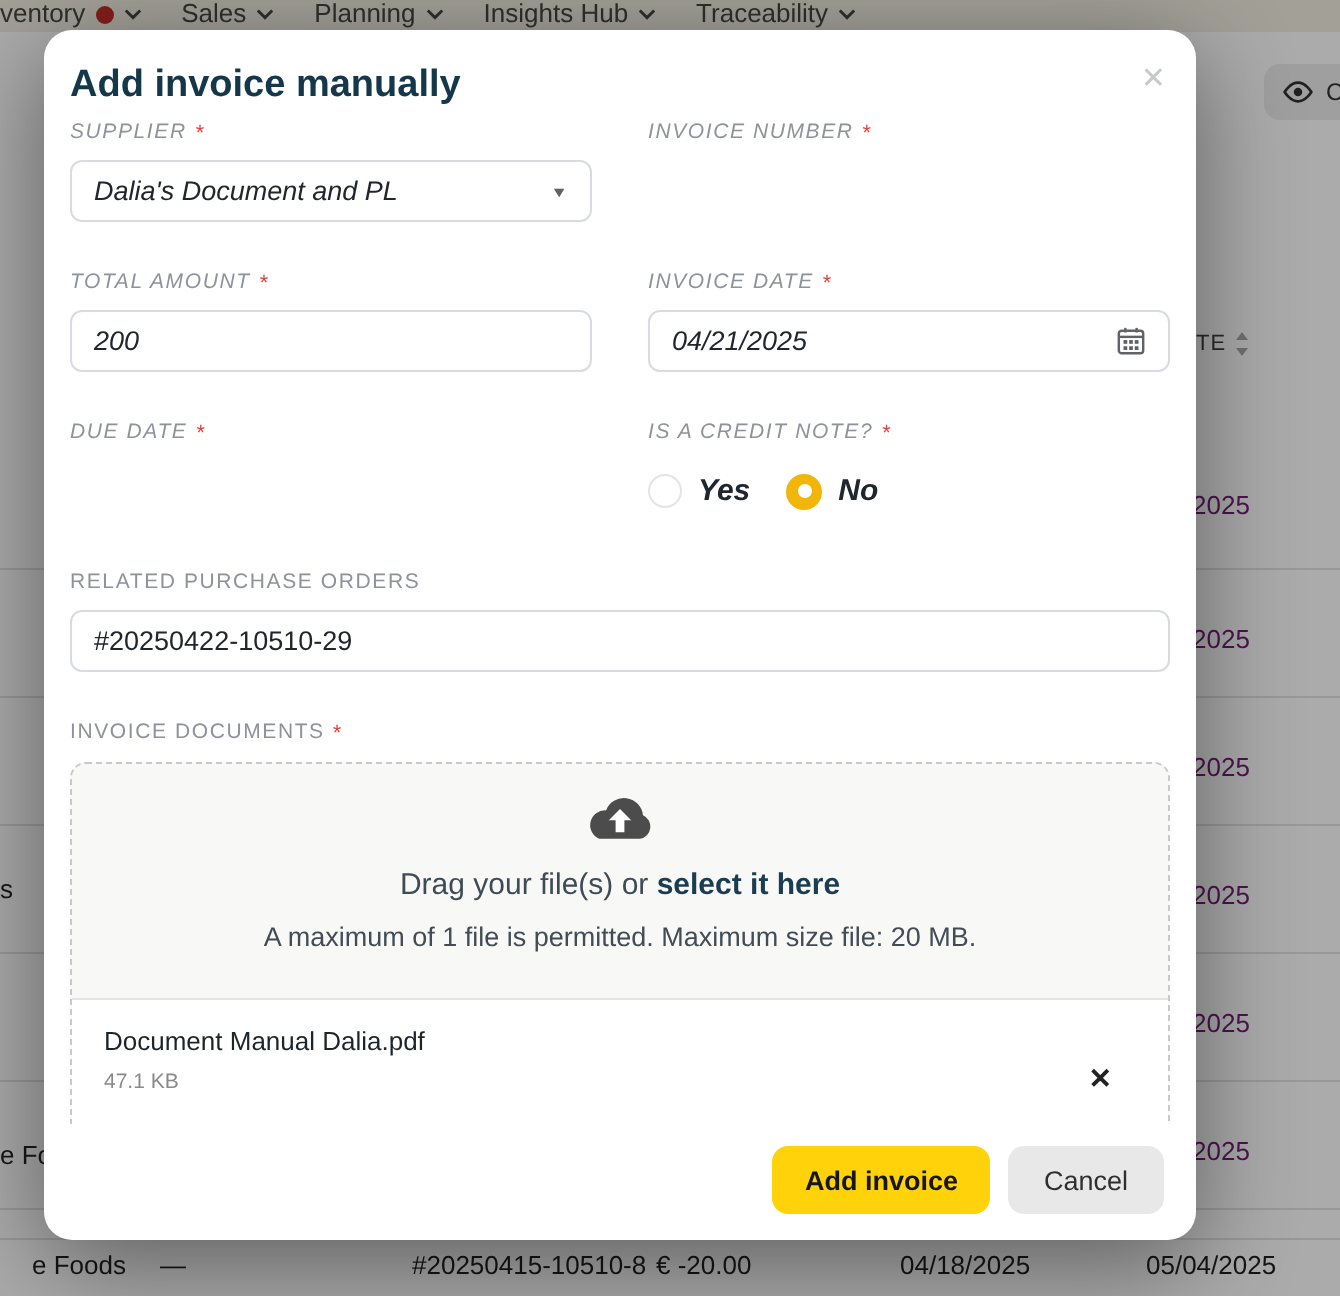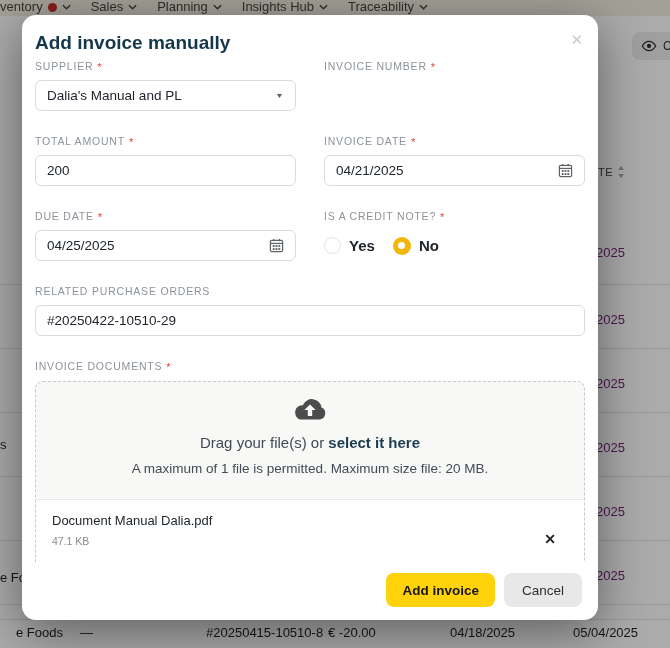--- a/index.html
+++ b/index.html
@@ -20,21 +20,21 @@
   .bottom-row{position:absolute;left:16px;top:620px;width:100%;height:28px;background:#fff;}
   .bottom-row span{position:absolute;top:5px;font-size:13px;color:#1c1c1c;white-space:nowrap;}
   
   .overlay{position:absolute;inset:0;background:rgba(10,10,10,0.34);}
   
   .modal{position:absolute;left:22px;top:15px;width:576px;height:605px;background:#fff;border-radius:14px;
          box-shadow:0 12px 50px rgba(0,0,0,0.45);}
   .modal-body{position:absolute;left:0;top:0;right:0;bottom:58px;overflow:hidden;padding:15px 13px 0 13px;}
   .modal-title{margin:0 0 4px 0;font-size:19px;line-height:26px;font-weight:700;color:#15374a;}
   .close-x{position:absolute;top:17px;right:15px;font-size:15px;color:#c6c9cd;cursor:pointer;line-height:1;}
-  .field-grid{display:grid;grid-template-columns:1fr 1fr;column-gap:28px;}
+  .field-grid{display:grid;grid-template-columns:1fr 1fr;column-gap:28px;font-style:italic;}
   .mt24{margin-top:24px;}
   .f-label{display:flex;align-items:center;gap:4px;font-size:10.5px;letter-spacing:.8px;color:#8d929b;font-weight:500;margin-bottom:7px;line-height:13px;}
   .req{color:#e5423a;font-size:11px;line-height:10px;}
   .input{height:31px;border:1px solid #d8dbe0;border-radius:6px;background:#fff;display:flex;align-items:center;
          padding:0 11px;font-size:13.5px;color:#21262e;position:relative;}
   .input .spacer{flex:1;}
   .caret{font-size:9px;color:#5f6368;transform:scaleY(.8);}
   .radio-row{height:31px;display:flex;align-items:center;gap:18px;}
   .radio-item{display:flex;align-items:center;gap:8px;font-size:15px;font-weight:700;color:#20262e;}
   .radio-off{width:17px;height:17px;border-radius:50%;border:1.5px solid #e4e4e4;background:#fff;flex:none;}
@@ -151,21 +151,21 @@
     <div class="modal-body">
       <h1 class="modal-title">Add invoice manually</h1>
 
       <div class="field-grid">
         <div>
           <div class="f-label">
             <span>SUPPLIER</span>
               <span class="req">*</span>
           </div>
           <div class="input">
-            <span>Dalia's Manual and PL</span>
+            <span>Dalia's Document and PL</span>
             <span class="spacer"></span>
             <span class="caret">▼</span>
           </div>
         </div>
         <div>
           <div class="f-label">
             <span>INVOICE NUMBER</span>
               <span class="req">*</span>
           </div>
         </div>
@@ -206,38 +206,20 @@
           </div>
         </div>
       </div>
 
       <div class="field-grid mt24">
         <div>
           <div class="f-label">
             <span>DUE DATE</span>
               <span class="req">*</span>
           </div>
-          <div class="input">
-            <span>04/25/2025</span>
-            <span class="spacer"></span>
-            <svg width="15" height="15" viewBox="0 0 16 16">
-                <rect x="1.5" y="2.5" width="13" height="12" rx="1.5" fill="none" stroke="#5f6368" stroke-width="1.3"></rect>
-                <line x1="1.5" y1="5.8" x2="14.5" y2="5.8" stroke="#5f6368" stroke-width="1.3"></line>
-                <line x1="5" y1="1" x2="5" y2="3.5" stroke="#5f6368" stroke-width="1.3"></line>
-                <line x1="11" y1="1" x2="11" y2="3.5" stroke="#5f6368" stroke-width="1.3"></line>
-                <g fill="#5f6368">
-                  <rect x="4" y="7.5" width="2" height="2"></rect>
-                  <rect x="7" y="7.5" width="2" height="2"></rect>
-                  <rect x="10" y="7.5" width="2" height="2"></rect>
-                  <rect x="4" y="10.8" width="2" height="2"></rect>
-                  <rect x="7" y="10.8" width="2" height="2"></rect>
-                  <rect x="10" y="10.8" width="2" height="2"></rect>
-                </g>
-              </svg>
-          </div>
         </div>
         <div>
           <div class="f-label">
             <span>IS A CREDIT NOTE?</span>
               <span class="req">*</span>
           </div>
           <div class="radio-row">
             <div class="radio-item">
               <span class="radio-off"></span>
               <span>Yes</span>

